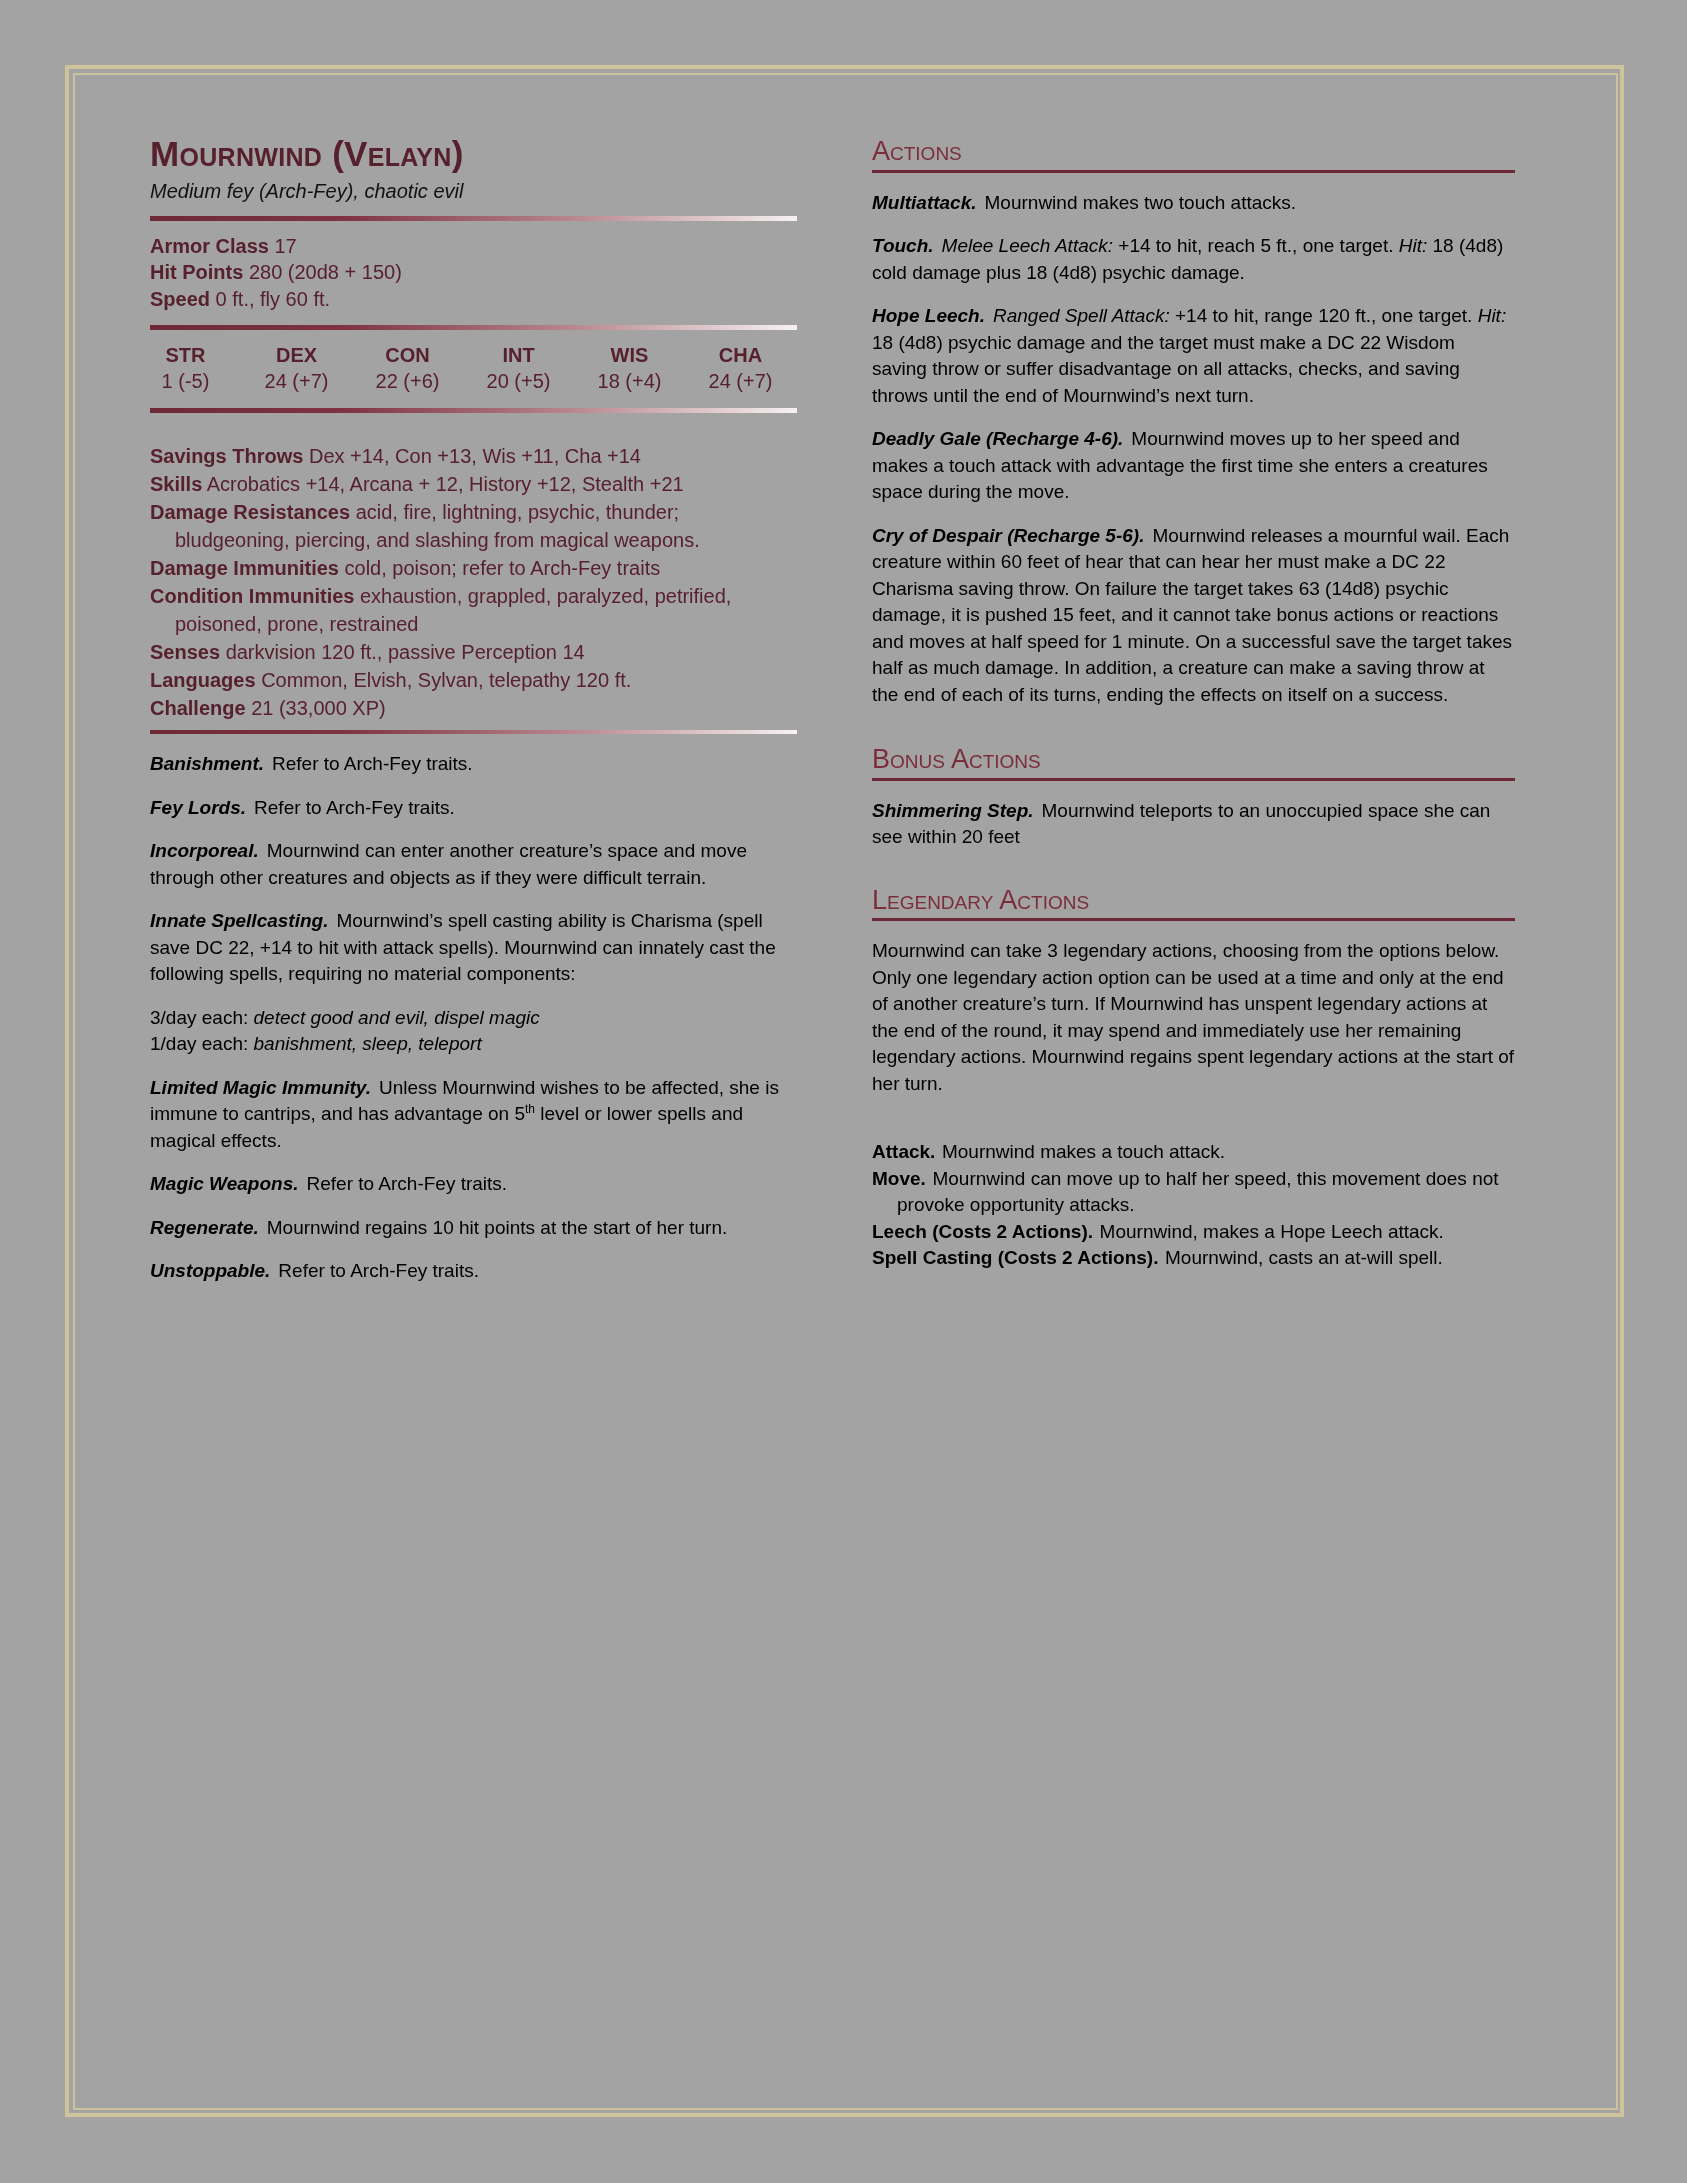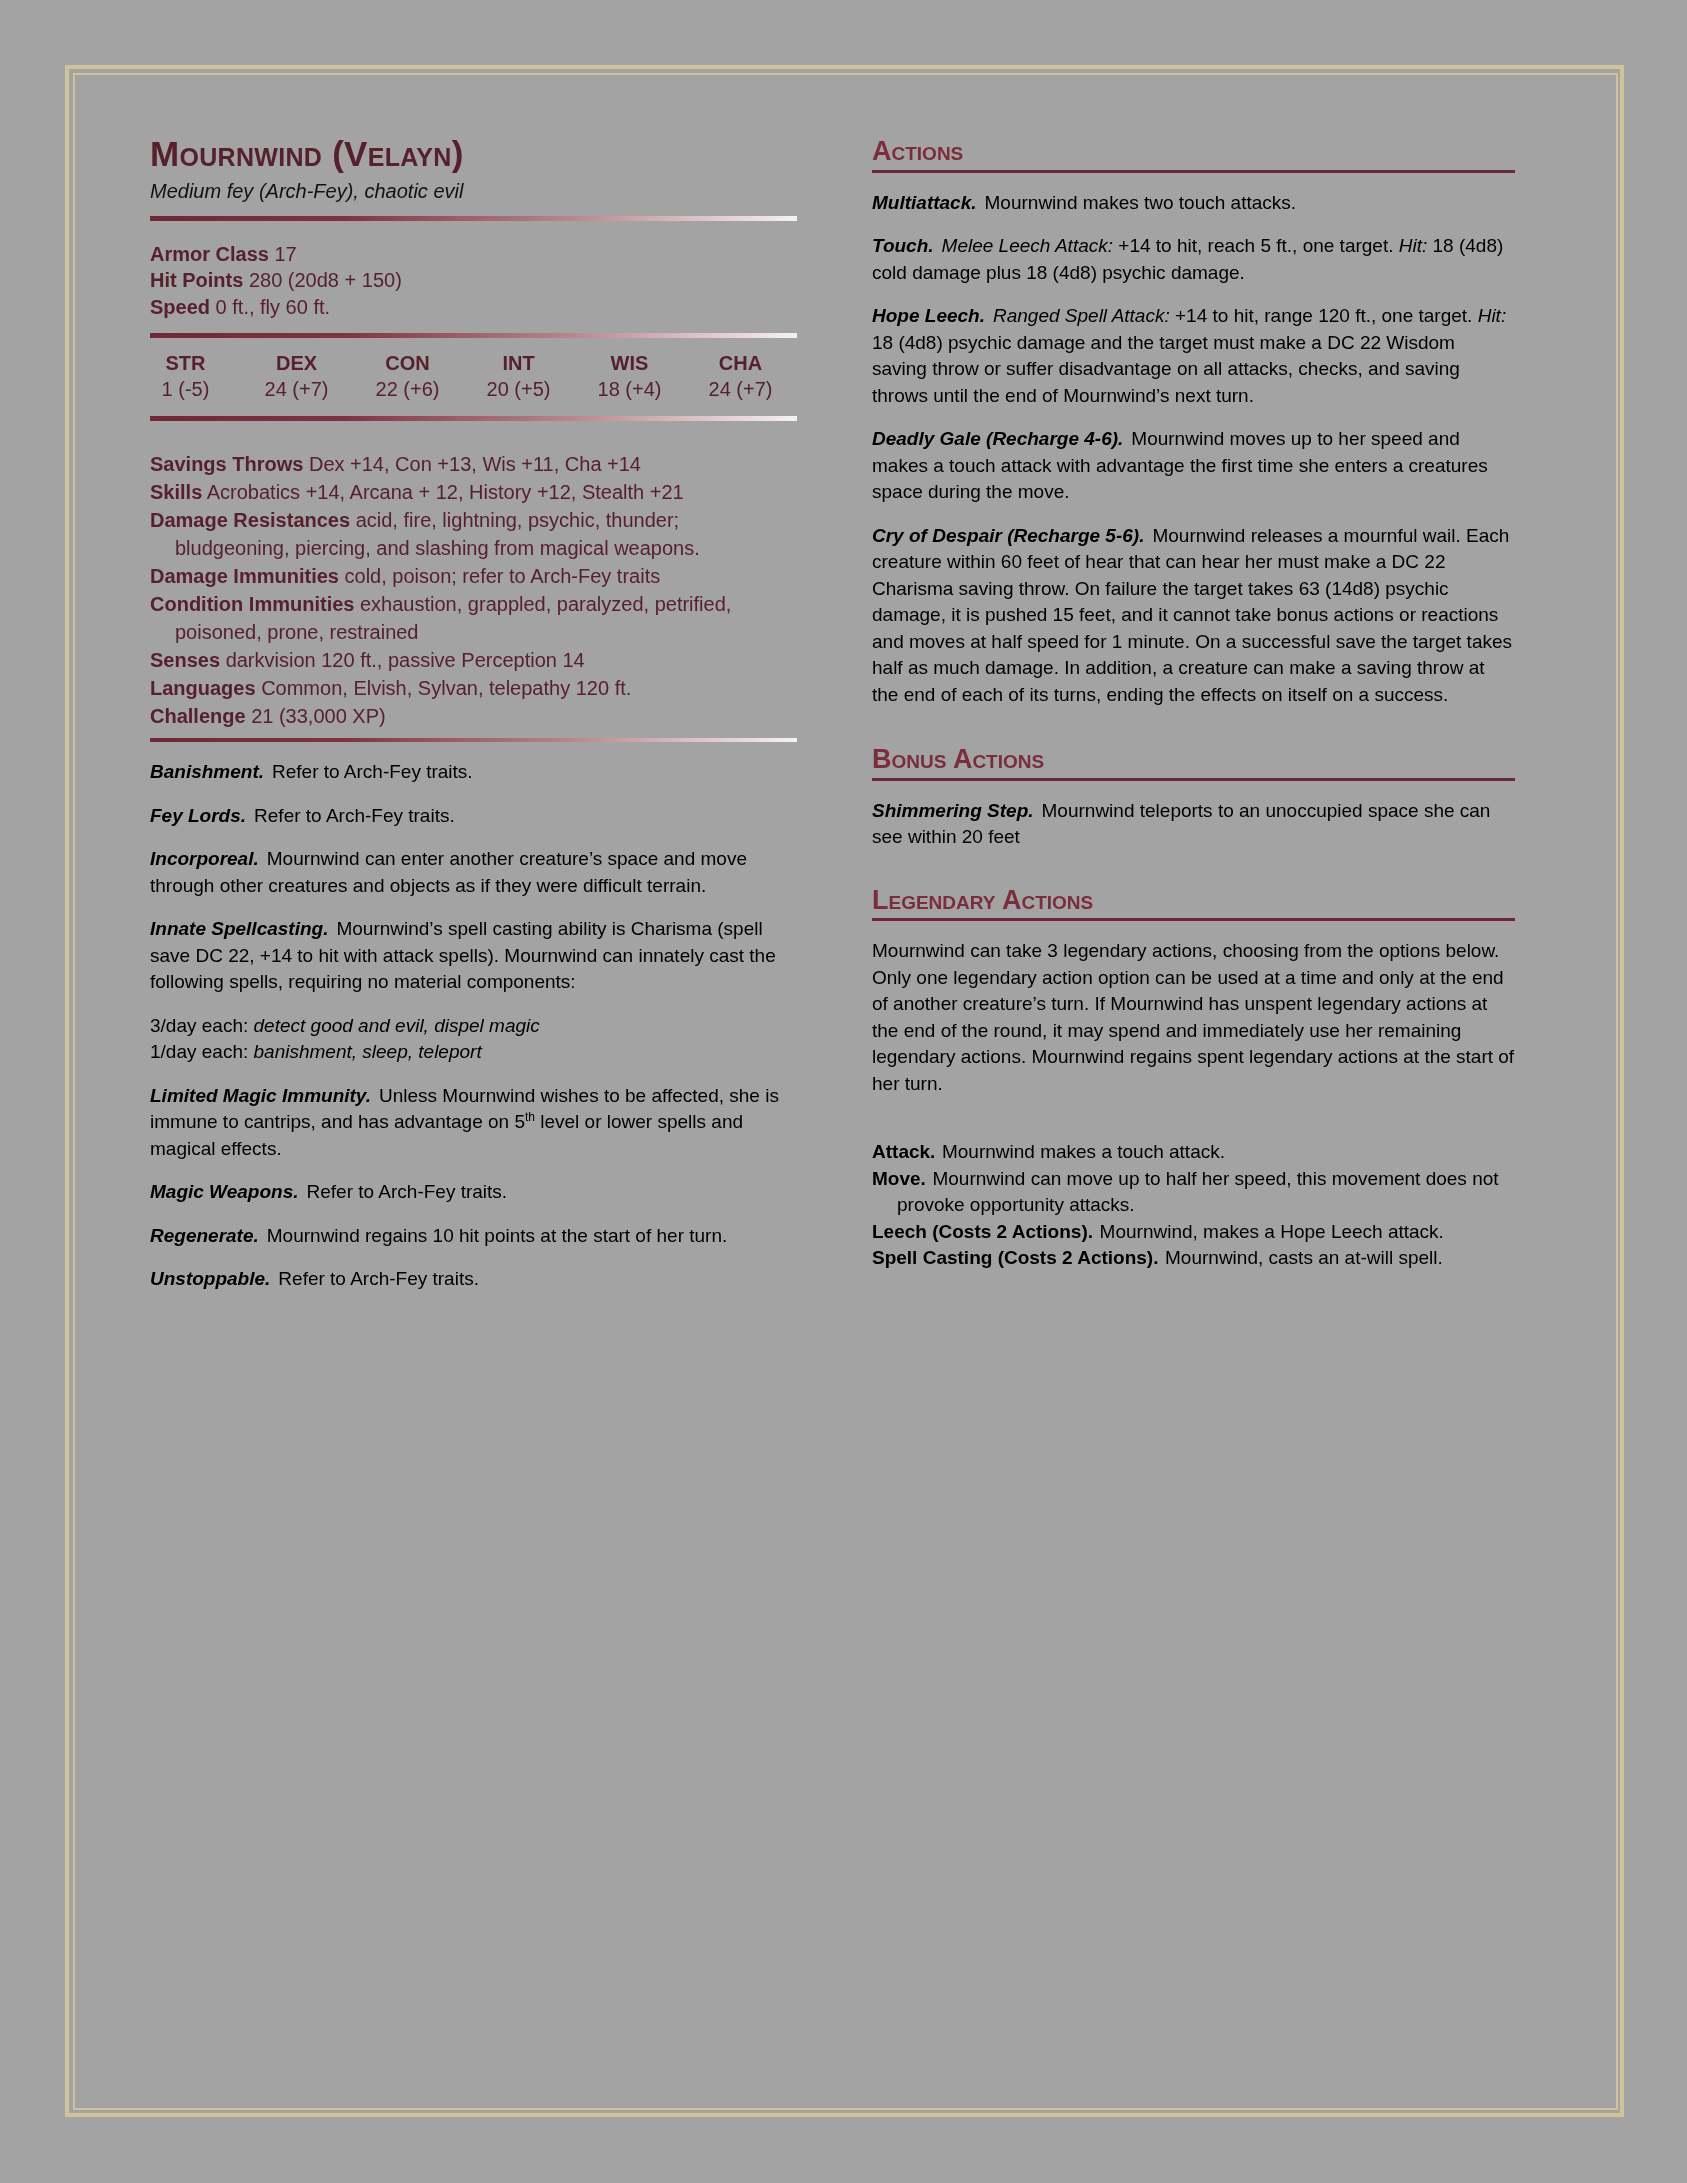--- a/index.html
+++ b/index.html
@@ -22,21 +22,21 @@
     font-size:35px; font-weight:bold; font-variant:small-caps;
     color:#57202f; line-height:1.05; letter-spacing:0.3px;
   }
   .subtitle { margin-top:6px; font-size:20px; font-style:italic; line-height:1.2; color:#111; }
 
   .tdiv {
     height:4.6px; margin-top:13.2px; margin-bottom:0;
     background:linear-gradient(90deg,#6e2936 0%,#7e3340 30%,#b8868e 65%,#f7f2f2 100%);
   }
 
-  .core { margin-top:20px; }
+  .core { margin-top:12px; }
   .core .stat-line { font-size:20px; line-height:26.5px; color:#57202f; }
   .core .lbl { font-weight:bold; }
 
   .abilities { display:flex; width:667px; margin-left:-20px; margin-top:12px; text-align:center; color:#57202f; }
   .ab-cell { width:111px; }
   .ab-name { font-weight:bold; font-size:20px; line-height:26.5px; }
   .ab-val  { font-size:20px; line-height:26.5px; }
 
   .details { margin-top:29px; }
   .details .stat-line {
@@ -50,21 +50,21 @@
   .atype  { font-style:italic; padding-right:5.3px; }
   .hitlbl { font-style:italic; }
   .spell-block { margin-top:17px; }
   .spell-line { font-size:19px; line-height:26.5px; }
   .spell-line i { font-style:italic; }
   sup { font-size:12px; line-height:0; }
 
   .sec-head {
     font-size:27px; font-variant:small-caps; color:#7b2d3c;
     border-bottom:3.3px solid #6c2836; padding-bottom:3.3px; line-height:1.12;
-    font-weight:bold;
+    font-weight:normal;
   }
   .sec-gap1 { margin-top:36px; }
   .sec-gap2 { margin-top:34px; }
 
   .leg-items { margin-top:42px; }
   .leg-item {
     font-size:19px; line-height:26.5px;
     padding-left:25px; text-indent:-25px;
   }
   .lname { font-weight:bold; padding-right:6.6px; }

